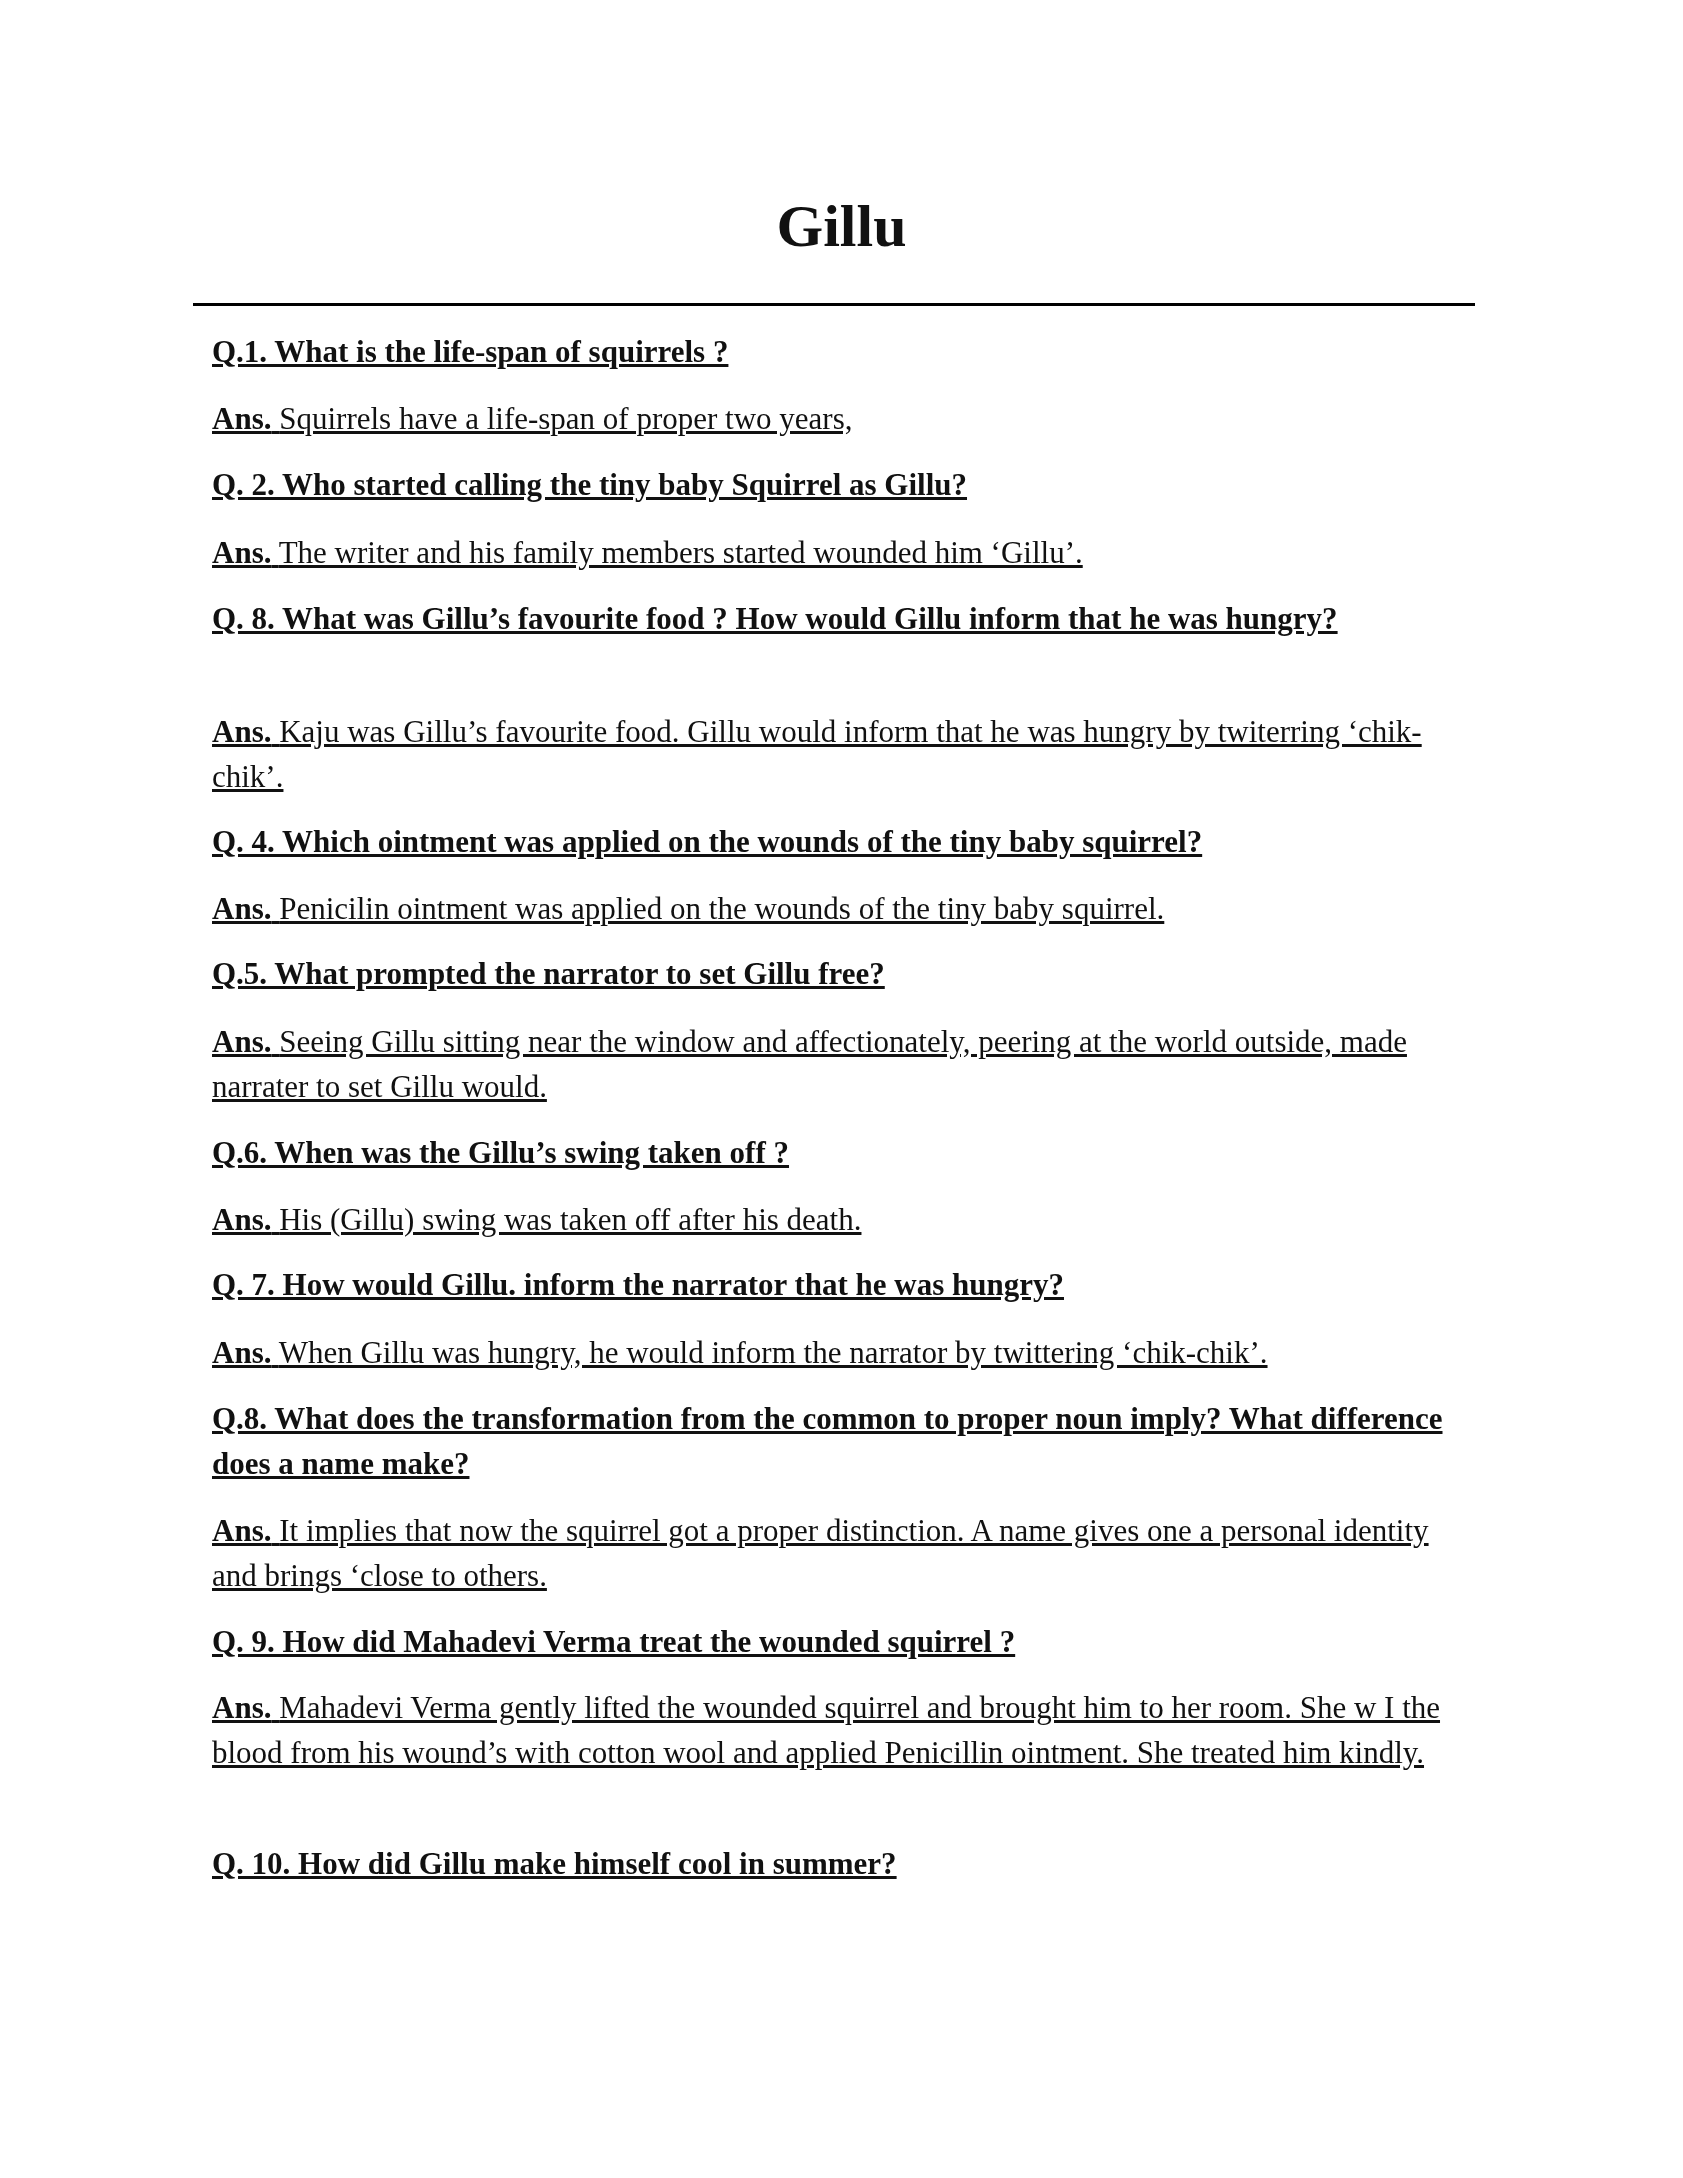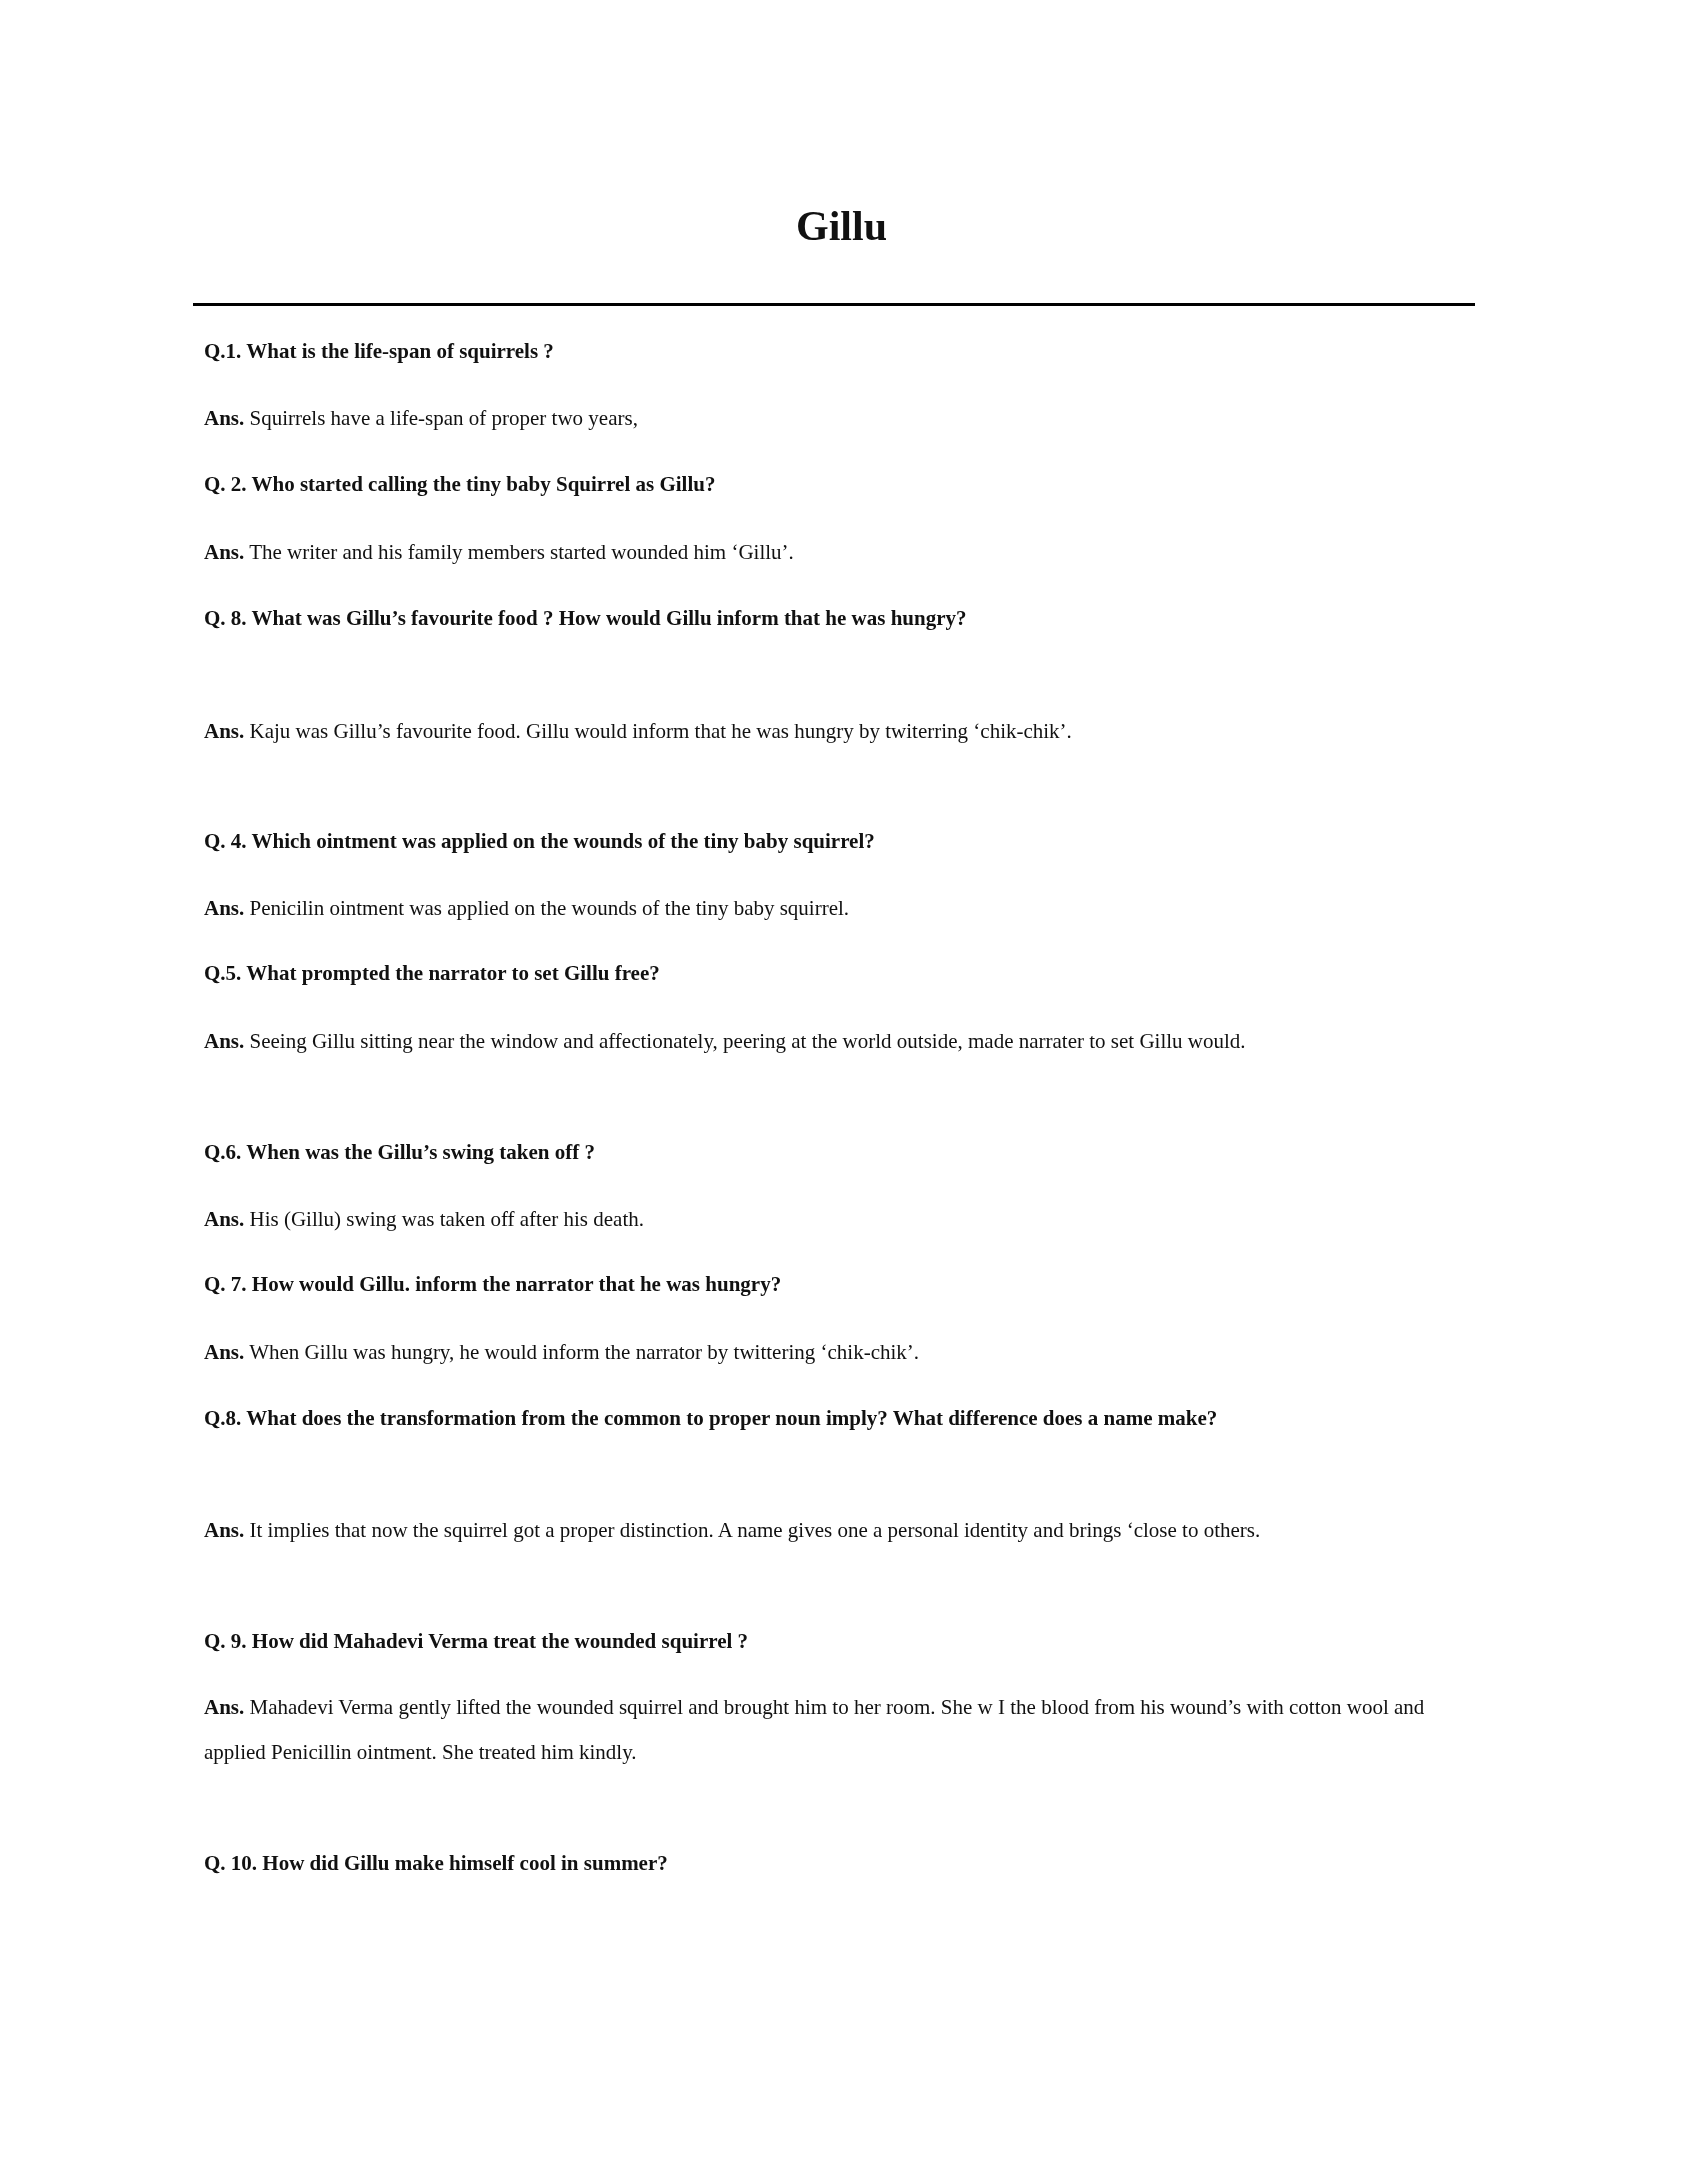--- a/index.html
+++ b/index.html
@@ -1,21 +1,21 @@
 <!DOCTYPE html>
 <html><head>
 <meta charset="utf-8">
 <style>
   html, body { margin:0; padding:0; background:#ffffff; }
   body { width:1683px; height:2178px; position:relative; overflow:hidden;
          font-family:"Liberation Serif", "DejaVu Serif", serif; color:#111111; }
   .title { position:absolute; left:0; width:1683px; top:198px; text-align:center;
-           font-weight:bold; font-size:42px; line-height:57px; }
+           font-weight:bold; font-size:60px; line-height:57px; }
   .rule { position:absolute; left:193px; width:1282px; top:303px; height:3px; background:#000; }
-  .block { position:absolute; left:204px; width:1287px; font-size:21px; line-height:45px; }
+  .block { position:absolute; left:212px; width:1287px; font-size:31px; line-height:45px;text-decoration:underline; }
   .q { font-weight:bold; }
   .ans-label { font-weight:bold;text-align:right; }
 </style>
 </head>
 <body>
 
 <div class="title">Gillu</div>
 <div class="rule"></div>
 
 <div class="block q" style="top:329px">Q.1. What is the life-span of squirrels ?</div>

